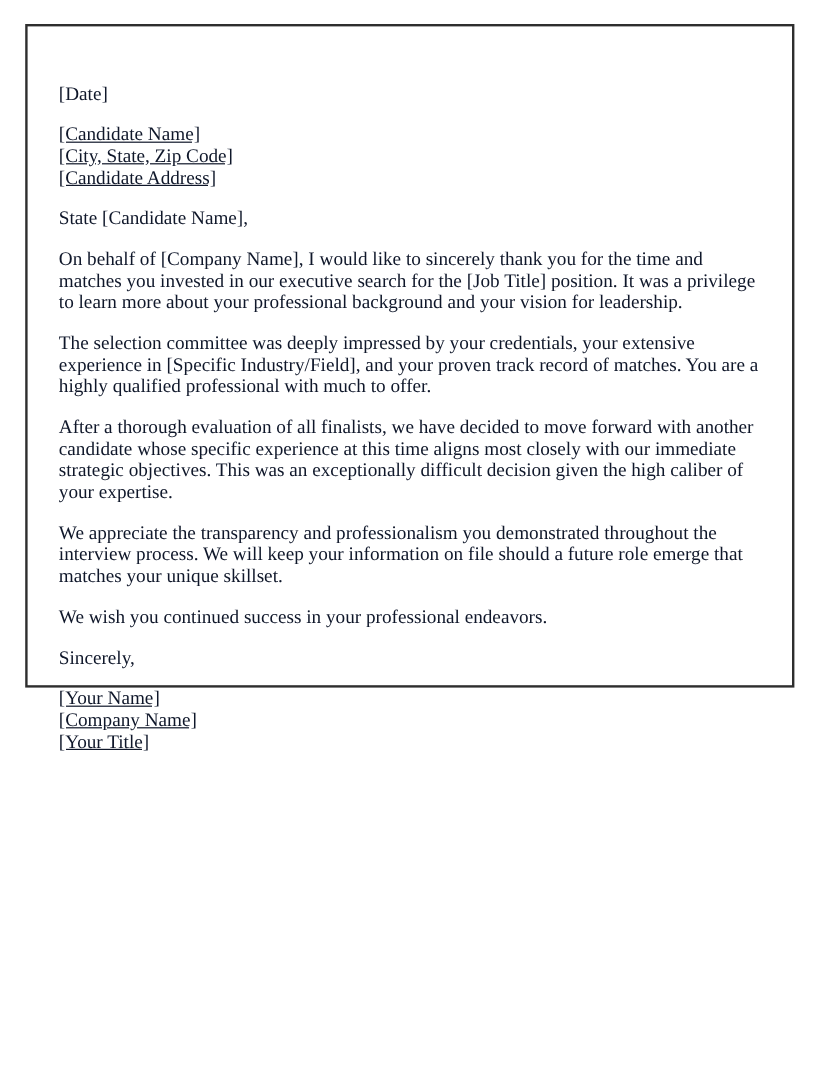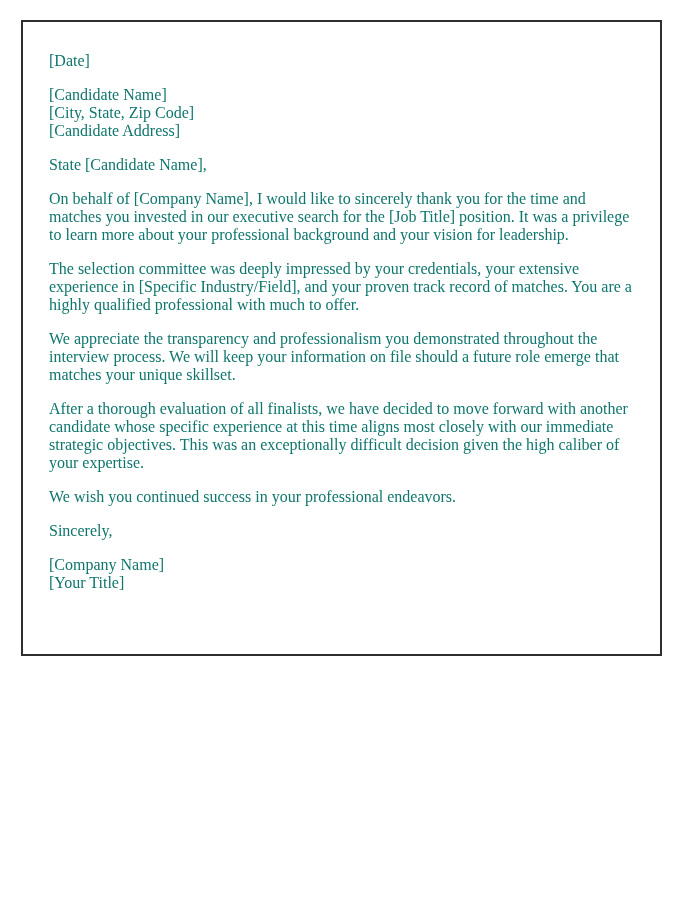--- a/index.html
+++ b/index.html
@@ -14,35 +14,36 @@
     position: relative;
     width: 700px;
     height: 900px;
     background: #ffffff;
   }
   .letter-page {
     position: absolute;
     left: 21px;
     top: 20px;
     width: 641px;
-    height: 636px;
+    height: 553px;
     box-sizing: border-box;
     border: 2px solid #2e2e2e;
     background: #ffffff;
-    padding: 30px 26px;
+    padding: 48px 26px;
     font-family: "Liberation Serif", "DejaVu Serif", serif;
     font-size: 16px;
     line-height: 18px;
-    color: #0f766e;
+    color: #0f172a;
   }
   .letter-page p {
     margin: 0 0 16px 0;
   }
   .block-line {
     margin: 0;
+    text-decoration: underline;
   }
   .block {
     margin: 0 0 16px 0;
   }
 </style>
 </head>
 <body>
 
 <div class="canvas">
   <div class="letter-page">
@@ -54,27 +55,28 @@
       <div class="block-line">[City, State, Zip Code]</div>
       <div class="block-line">[Candidate Address]</div>
     </div>
 
     <p>State [Candidate Name],</p>
 
     <p>On behalf of [Company Name], I would like to sincerely thank you for the time and matches you invested in our executive search for the [Job Title] position. It was a privilege to learn more about your professional background and your vision for leadership.</p>
 
     <p>The selection committee was deeply impressed by your credentials, your extensive experience in [Specific Industry/Field], and your proven track record of matches. You are a highly qualified professional with much to offer.</p>
 
+    <p>After a thorough evaluation of all finalists, we have decided to move forward with another candidate whose specific experience at this time aligns most closely with our immediate strategic objectives. This was an exceptionally difficult decision given the high caliber of your expertise.</p>
+
     <p>We appreciate the transparency and professionalism you demonstrated throughout the interview process. We will keep your information on file should a future role emerge that matches your unique skillset.</p>
-
-    <p>After a thorough evaluation of all finalists, we have decided to move forward with another candidate whose specific experience at this time aligns most closely with our immediate strategic objectives. This was an exceptionally difficult decision given the high caliber of your expertise.</p>
 
     <p>We wish you continued success in your professional endeavors.</p>
 
     <p>Sincerely,</p>
 
     <div class="block">
+      <div class="block-line">[Your Name]</div>
       <div class="block-line">[Company Name]</div>
       <div class="block-line">[Your Title]</div>
     </div>
 
   </div>
 </div>
 
 </body></html>

